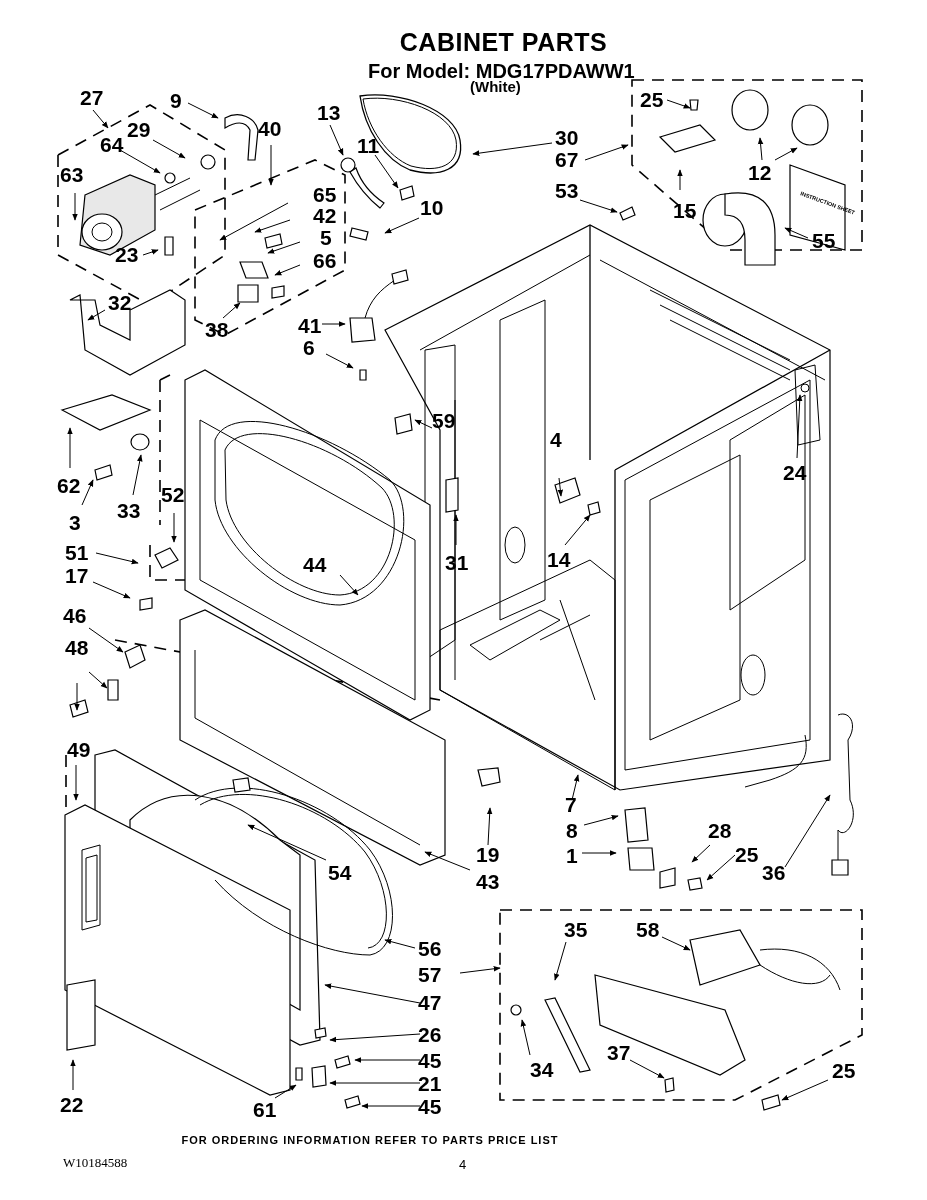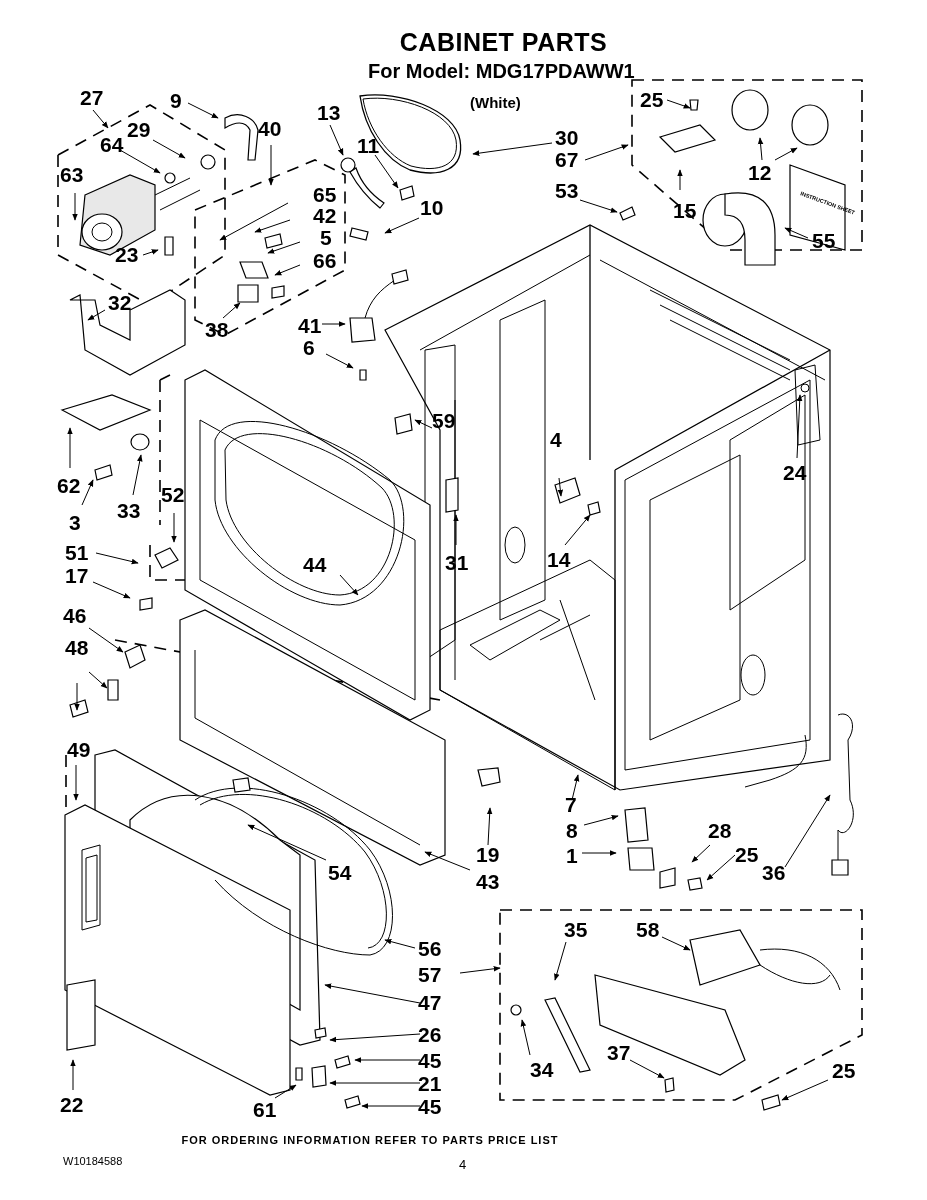--- a/index.html
+++ b/index.html
@@ -1,24 +1,24 @@
 <!DOCTYPE html>
 <html><head>
 <meta charset="utf-8">
 <style>
   html, body { margin: 0; padding: 0; background: #ffffff; }
   body { width: 927px; height: 1200px; position: relative; overflow: hidden;
          font-family: "Liberation Sans", sans-serif; color: #000; }
   .title { position: absolute; left: 0; width: 927px; top: 28px; text-align: center;
            font-weight: bold; font-size: 25px; letter-spacing: 0.5px; padding-left: 40px; }
   .subtitle { position: absolute; left: 368px; top: 60px; font-weight: bold; font-size: 20px; }
-  .color { position: absolute; left: 470px; top: 78px; font-weight: bold; font-size: 15px; margin-top: 16px; }
+  .color { position: absolute; left: 470px; top: 78px; font-weight: bold; font-size: 15px; }
   .footer-note { position: absolute; left: 0; width: 740px; top: 1134px; text-align: center;
                  font-weight: bold; font-size: 11px; letter-spacing: 1px; }
-  .doc-number { position: absolute; left: 63px; top: 1155px; font-size: 11px; }
+  .doc-number { position: absolute; left: 63px; top: 1155px; font-size: 13px; font-family: Liberation Serif, serif; }
   .page-number { position: absolute; left: 459px; top: 1157px; font-size: 13px; }
   svg#diagram { position: absolute; left: 0; top: 0; }
   .callout { font-family: "Liberation Sans", sans-serif; font-weight: bold; font-size: 21px; fill: #000; }
   .ln { stroke: #000; stroke-width: 1.3; fill: none; }
   .thin { stroke: #000; stroke-width: 1; fill: none; }
   .dash { stroke: #000; stroke-width: 1.6; fill: none; stroke-dasharray: 12 8; }
   .part { stroke: #000; stroke-width: 1.2; fill: #fff; }
   .partg { stroke: #000; stroke-width: 1.2; fill: #e8e8e8; }
 </style>
 </head>

